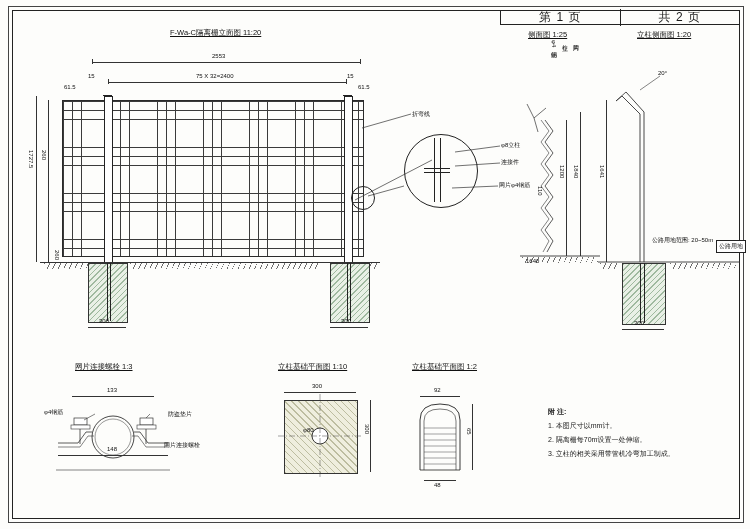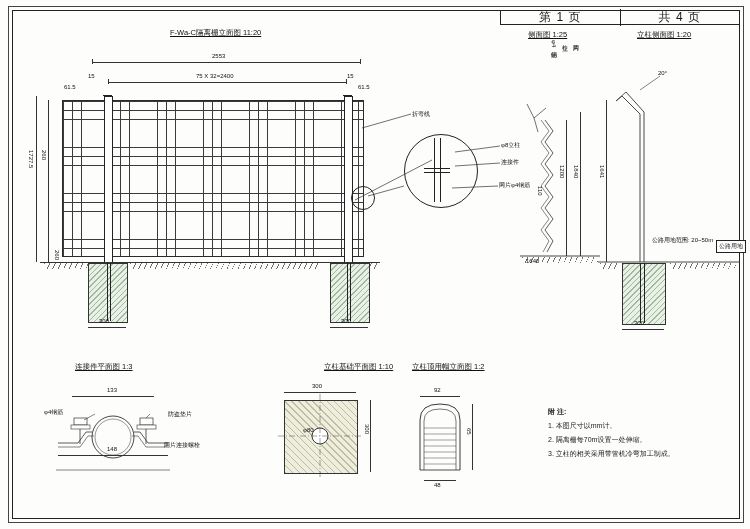--- a/index.html
+++ b/index.html
@@ -99,21 +99,21 @@
 </head>
 <body>
 
 <div id="sheet">
 
   <div class="frame-outer"></div>
   <div class="frame-inner"></div>
 
   <div class="titlebar">
     <div class="cell">第 1 页</div>
-    <div class="cell">共 4 页</div>
+    <div class="cell">共 2 页</div>
   </div>
 
   <div class="lbl u" style="left:170px;top:28px;">F-Wa-C隔离栅立面图  11:20</div>
 
   <div class="dimline" style="left:92px;top:62px;width:268px;"></div>
   <div class="tick" style="left:92px;top:59px;"></div>
   <div class="tick" style="left:360px;top:59px;"></div>
   <div class="lbl tiny" style="left:212px;top:53px;">2553</div>
 
   <div class="dimline" style="left:108px;top:82px;width:238px;"></div>
@@ -227,21 +227,21 @@
 
   <div class="dimv" style="left:606px;top:100px;height:162px;"></div>
   <div class="lbl tiny v" style="left:599px;top:165px;">1641</div>
   <div class="dimline" style="left:622px;top:329px;width:42px;"></div>
   <div class="lbl tiny" style="left:634px;top:320px;">300</div>
   <div class="lbl tiny" style="left:658px;top:70px;">20°</div>
 
   <div class="lbl tiny" style="left:652px;top:236px;">公路用地范围: 20~50m</div>
   <div class="boxlbl" style="left:716px;top:240px;">公路用地</div>
 
-  <div class="lbl u" style="left:75px;top:362px;">连接件平面图  1:3</div>
+  <div class="lbl u" style="left:75px;top:362px;">网片连接螺栓  1:3</div>
 
   <svg width="750" height="529">
     <circle cx="113" cy="437" r="21" stroke="#333" stroke-width="0.9" fill="none"></circle>
     <circle cx="113" cy="437" r="18" stroke="#333" stroke-width="0.5" fill="none"></circle>
     <path d="M58 443 L78 443 L86 432 L92 432" stroke="#333" stroke-width="0.8" fill="none"></path>
     <path d="M168 443 L148 443 L140 432 L134 432" stroke="#333" stroke-width="0.8" fill="none"></path>
     <path d="M58 447 L80 447 L88 436 L94 436" stroke="#333" stroke-width="0.6" fill="none"></path>
     <path d="M168 447 L146 447 L138 436 L132 436" stroke="#333" stroke-width="0.6" fill="none"></path>
 
     <path d="M80 424 L80 444 M146 424 L146 444" stroke="#333" stroke-width="0.8"></path>
@@ -255,33 +255,33 @@
 
   <div class="dimline" style="left:72px;top:396px;width:82px;"></div>
   <div class="lbl tiny" style="left:107px;top:387px;">133</div>
   <div class="dimline" style="left:58px;top:455px;width:110px;"></div>
   <div class="lbl tiny" style="left:107px;top:446px;">148</div>
 
   <div class="lbl tiny" style="left:168px;top:410px;">防盗垫片</div>
   <div class="lbl tiny" style="left:44px;top:408px;">φ4钢筋</div>
   <div class="lbl tiny" style="left:164px;top:441px;">网片连接螺栓</div>
 
-  <div class="lbl u" style="left:278px;top:362px;margin-left:46px;">立柱基础平面图  1:10</div>
+  <div class="lbl u" style="left:278px;top:362px;">立柱基础平面图  1:10</div>
   <div class="soil" style="left:284px;top:400px;width:72px;height:72px;"></div>
   <svg width="750" height="529">
     <circle cx="320" cy="436" r="8" stroke="#222" stroke-width="0.9" fill="#fff"></circle>
     <path d="M278 436 L362 436 M320 394 L320 478" stroke="#444" stroke-width="0.5" stroke-dasharray="6 2 1 2"></path>
   </svg>
   <div class="dimline" style="left:284px;top:392px;width:72px;"></div>
   <div class="lbl tiny" style="left:312px;top:383px;">300</div>
   <div class="dimv" style="left:370px;top:400px;height:72px;"></div>
   <div class="lbl tiny v" style="left:364px;top:424px;">300</div>
   <div class="lbl tiny" style="left:303px;top:427px;">φ80</div>
 
-  <div class="lbl u" style="left:412px;top:362px;">立柱顶用帽立面图  1:2</div>
+  <div class="lbl u" style="left:412px;top:362px;">立柱基础平面图  1:2</div>
   <svg width="750" height="529">
     <path d="M420 470 L420 420 Q420 404 440 404 Q460 404 460 420 L460 470" stroke="#222" stroke-width="0.9" fill="none"></path>
     <path d="M424 470 L424 421 Q424 409 440 409 Q456 409 456 421 L456 470" stroke="#222" stroke-width="0.6" fill="none"></path>
     <path d="M420 470 L460 470" stroke="#222" stroke-width="0.8"></path>
     <g stroke="#333" stroke-width="0.45">
       <path d="M424 428 L456 428 M424 434 L456 434 M424 440 L456 440 M424 446 L456 446 M424 452 L456 452 M424 458 L456 458 M424 464 L456 464"></path>
     </g>
   </svg>
   <div class="dimline" style="left:420px;top:396px;width:40px;"></div>
   <div class="lbl tiny" style="left:434px;top:387px;">92</div>

